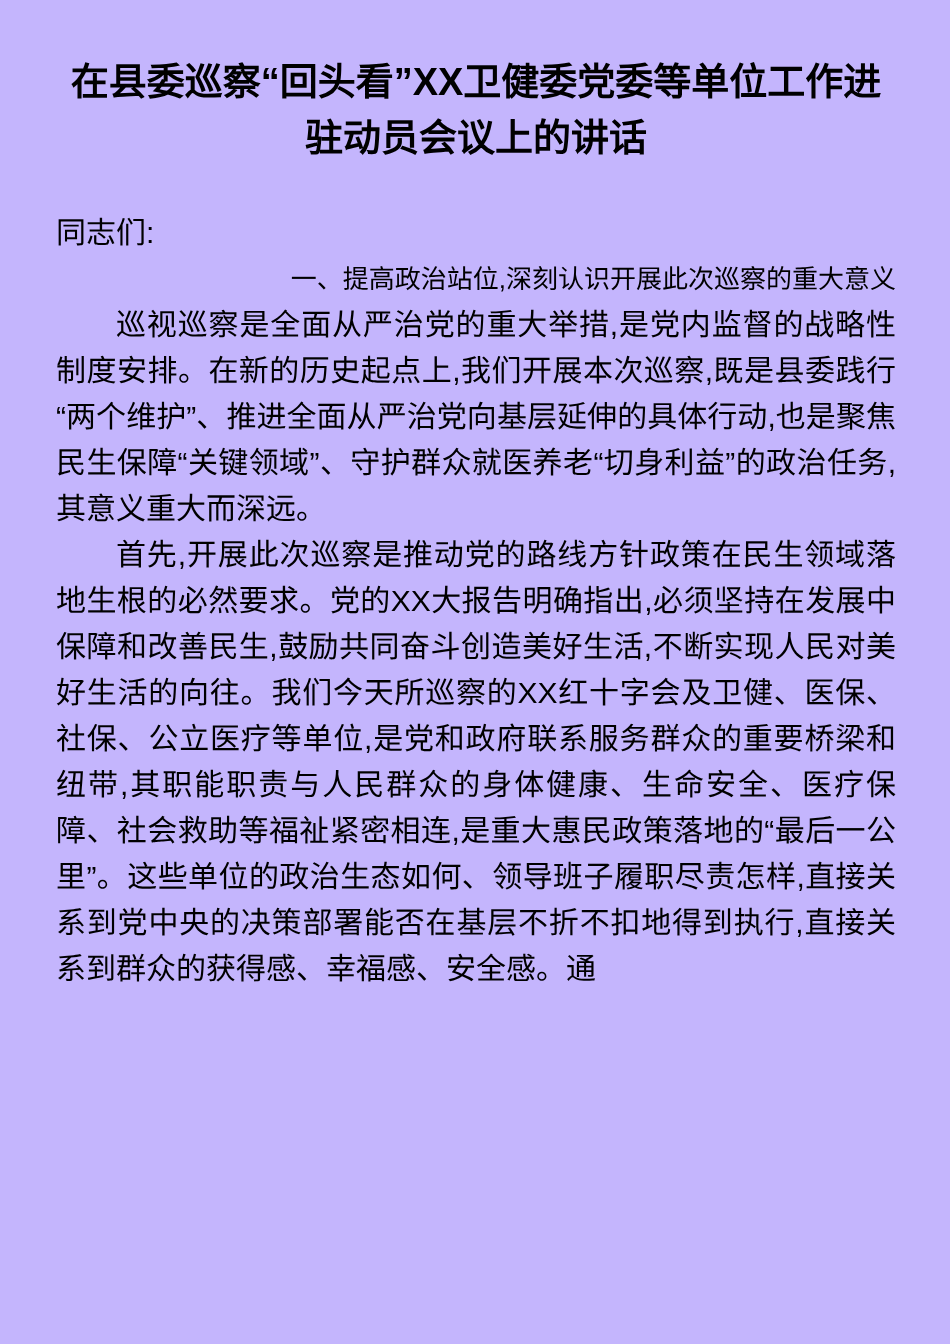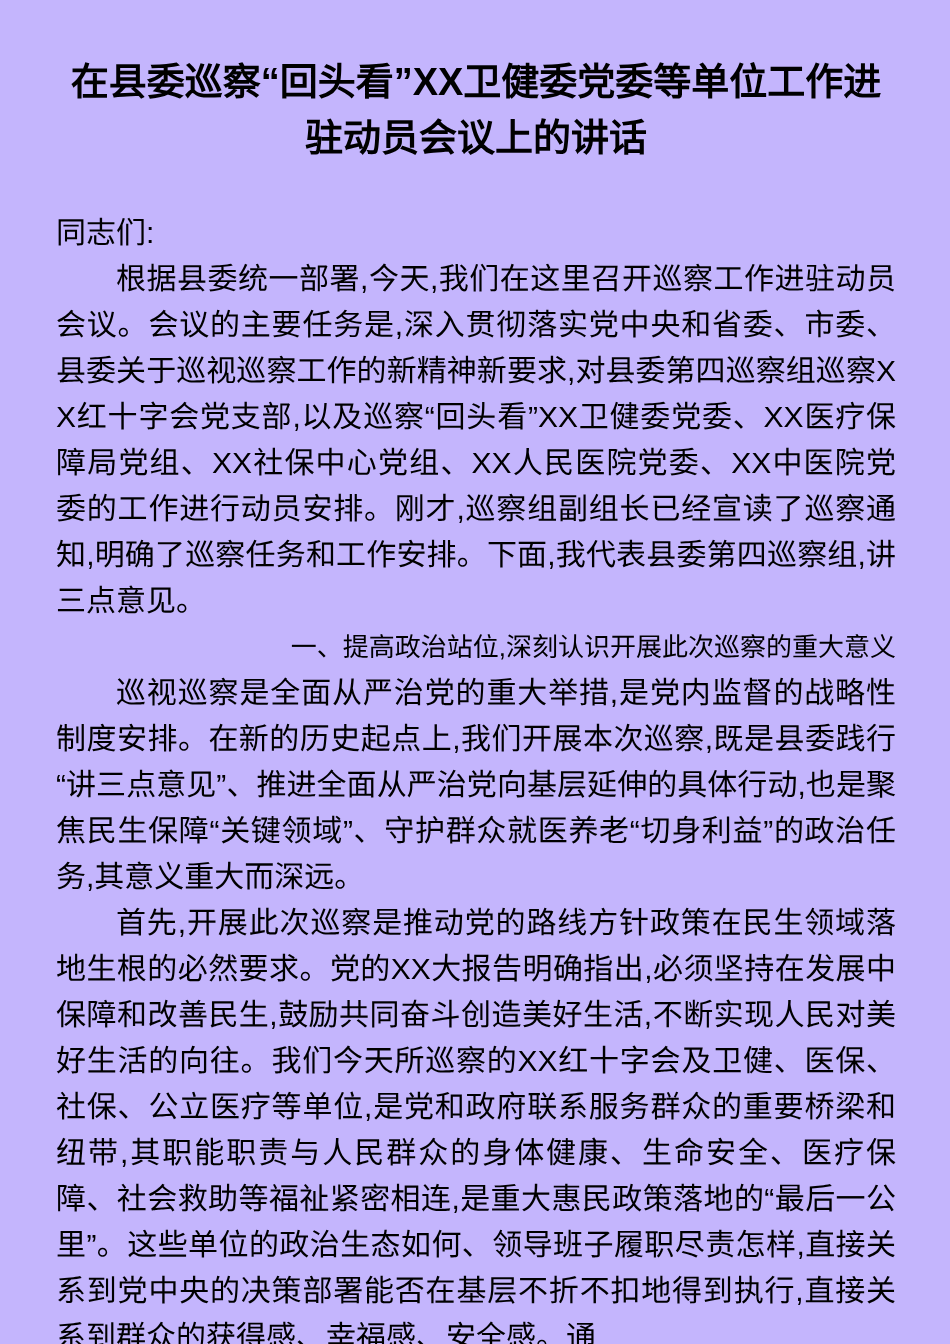--- a/index.html
+++ b/index.html
@@ -85,22 +85,21 @@
 
 <div class="page">
   <div class="doc-body">
 
     <h1 class="doc-title">在县委巡察“回头看”XX卫健委党委等单位工作进驻动员会议上的讲话</h1>
 
     <div class="title-gap"></div>
 
     <p class="salutation">同志们:</p>
 
-    <p class="para">根据县委统一部署,今天,我们在这里召开巡察工作进驻动员会议。会议的主要任务是,深入贯彻落实党中央和省委、市委、县委关于巡视巡察工作的新精神新要求,对县委第四巡察组巡察XX红十字会党支部,以及巡察“回头看”XX卫健委党委、XX医疗保障局党组、XX社保中心党组、XX人民医院党委、XX中医院党委的工作进行动员安排。刚才,巡察组副组长已经宣读了巡察通知,明确了巡察任务和工作安排。下面,我代表县委第四巡察组,讲三点意见。</p>
 
     <p class="heading">一、提高政治站位,深刻认识开展此次巡察的重大意义</p>
 
-    <p class="para">巡视巡察是全面从严治党的重大举措,是党内监督的战略性制度安排。在新的历史起点上,我们开展本次巡察,既是县委践行“讲三点意见”、推进全面从严治党向基层延伸的具体行动,也是聚焦民生保障“关键领域”、守护群众就医养老“切身利益”的政治任务,其意义重大而深远。</p>
+    <p class="para">巡视巡察是全面从严治党的重大举措,是党内监督的战略性制度安排。在新的历史起点上,我们开展本次巡察,既是县委践行“两个维护”、推进全面从严治党向基层延伸的具体行动,也是聚焦民生保障“关键领域”、守护群众就医养老“切身利益”的政治任务,其意义重大而深远。</p>
 
     <p class="para">首先,开展此次巡察是推动党的路线方针政策在民生领域落地生根的必然要求。党的XX大报告明确指出,必须坚持在发展中保障和改善民生,鼓励共同奋斗创造美好生活,不断实现人民对美好生活的向往。我们今天所巡察的XX红十字会及卫健、医保、社保、公立医疗等单位,是党和政府联系服务群众的重要桥梁和纽带,其职能职责与人民群众的身体健康、生命安全、医疗保障、社会救助等福祉紧密相连,是重大惠民政策落地的“最后一公里”。这些单位的政治生态如何、领导班子履职尽责怎样,直接关系到党中央的决策部署能否在基层不折不扣地得到执行,直接关系到群众的获得感、幸福感、安全感。通</p>
 
   </div>
 </div>
 
 </body></html>

